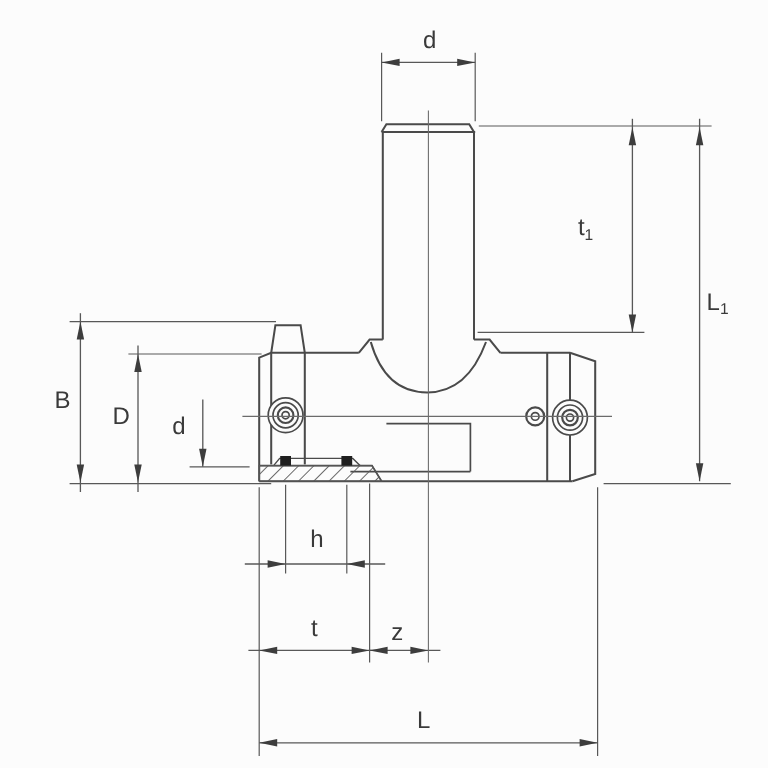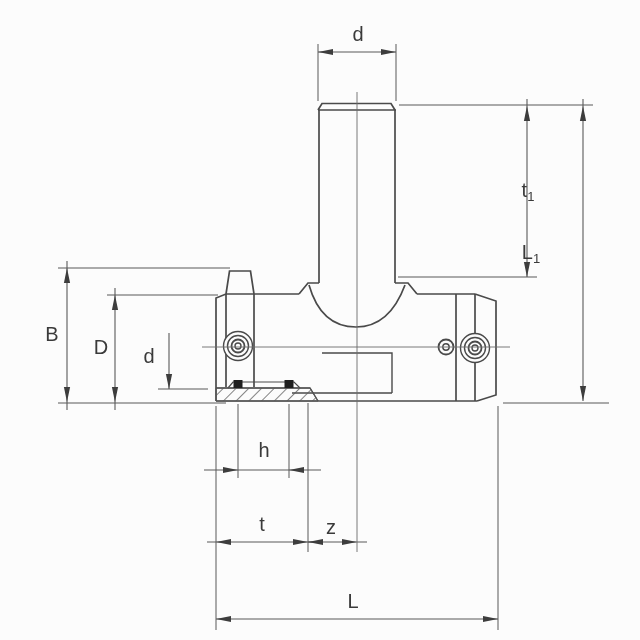--- a/index.html
+++ b/index.html
@@ -135,23 +135,23 @@
     </g>
 
     <g stroke="#6b6b6b" stroke-width="0.9" fill="none">
       <path d="M202,347 H510"></path>
       <path d="M357,92 V552"></path>
     </g>
   </svg>
 
   <span class="dim-label" style="left:358px;top:34px"><span>d</span></span>
 
-  <span class="dim-label" style="left:528px;top:191px"><span>t</span><span class="sub">1</span></span>
+  <span class="dim-label" style="left:488px;top:191px"><span>t</span><span class="sub">1</span></span>
 
-  <span class="dim-label" style="left:531px;top:253px"><span>L</span><span class="sub">1</span></span>
+  <span class="dim-label" style="left:598px;top:253px"><span>L</span><span class="sub">1</span></span>
 
   <span class="dim-label" style="left:52px;top:334px"><span>B</span></span>
 
   <span class="dim-label" style="left:101px;top:347px"><span>D</span></span>
 
   <span class="dim-label" style="left:149px;top:356px"><span>d</span></span>
 
   <span class="dim-label" style="left:264px;top:450px"><span>h</span></span>
 
   <span class="dim-label" style="left:262px;top:524px"><span>t</span></span>

